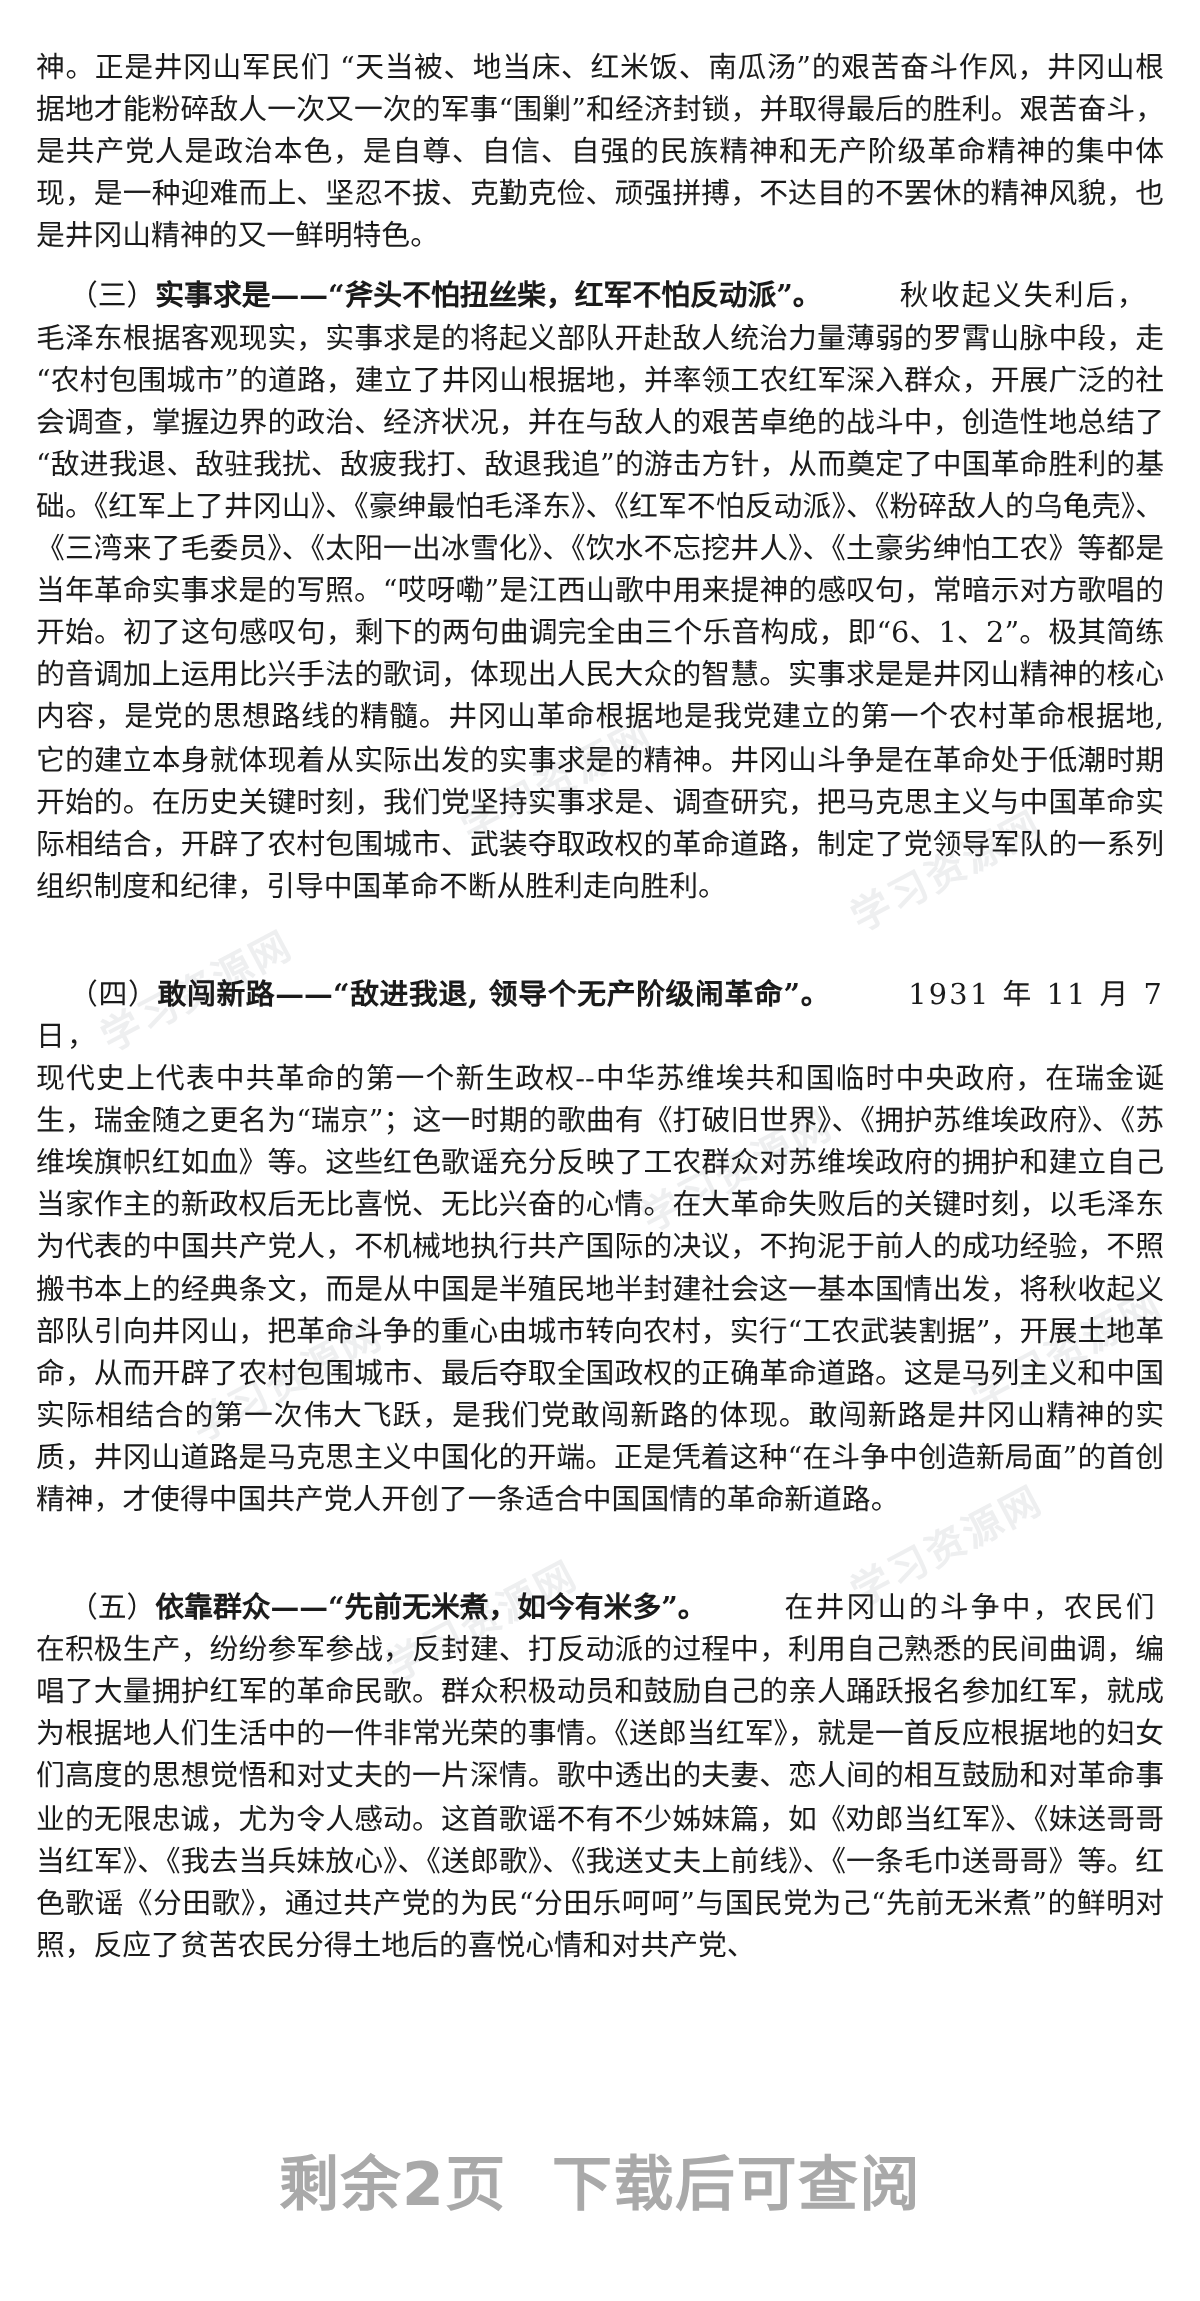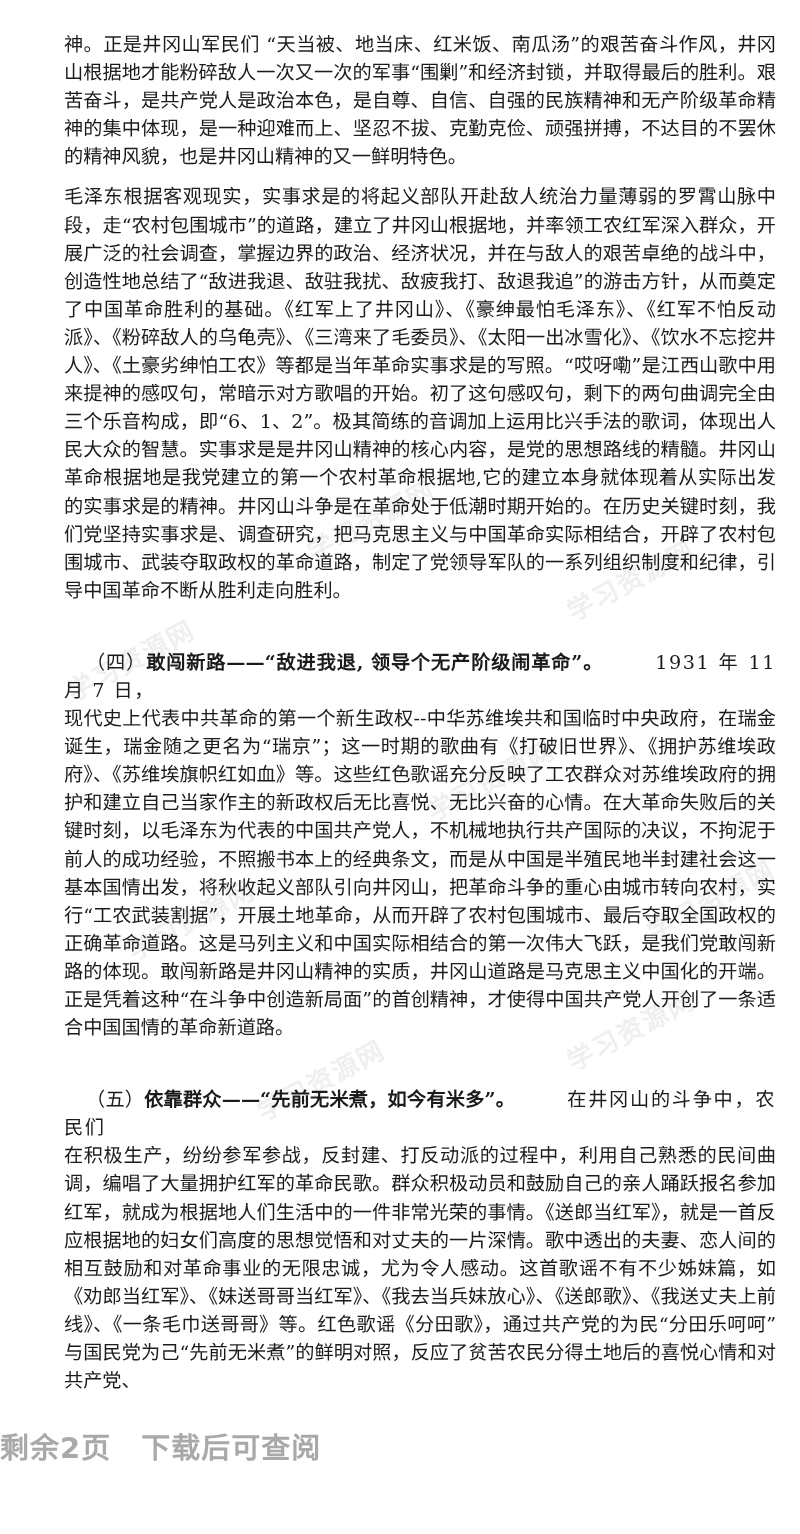--- a/index.html
+++ b/index.html
@@ -45,21 +45,20 @@
   .wm-f { left: 250px; top: 1060px; }
   .wm-g { left: 560px; top: 1010px; }
   .wm-h { left: 60px;  top: 640px; }
 
   
   .content {
     position: relative;
     z-index: 3;
     padding: 0 24px;
     box-sizing: border-box;
-    margin-left: 40px;
   }
 
   .para {
     font-family: "DejaVu Serif", "Liberation Serif", serif;
     font-size: 19.2px;
     line-height: 28.1px;
     color: #1b1b1b;
     text-align: justify;
     text-justify: inter-character;
     margin: 0;
@@ -99,22 +98,23 @@
     letter-spacing: 1.5px;
   }
 
   
   .footer-teaser {
     position: absolute;
     left: 0;
     right: 0;
     top: 1424px;
     z-index: 4;
+    text-align: center;
     font-family: "DejaVu Sans", "Liberation Sans", sans-serif;
-    font-size: 29px;
+    font-size: 40px;
     font-weight: 700;
     color: #a9a9a9;
     letter-spacing: 1px;
     user-select: none;
   }
   .footer-teaser .gap { display: inline-block; width: 30px; }
 </style>
 </head>
 <body>
 
@@ -129,20 +129,21 @@
     <span class="watermark wm-f">学习资源网</span>
     <span class="watermark wm-g">学习资源网</span>
     <span class="watermark wm-h">学习资源网</span>
   </div>
 
   <div class="content">
 
     <p class="para first-block">神。正是井冈山军民们 “天当被、地当床、红米饭、南瓜汤”的艰苦奋斗作风，井冈山根据地才能粉碎敌人一次又一次的军事“围剿”和经济封锁，并取得最后的胜利。艰苦奋斗，是共产党人是政治本色，是自尊、自信、自强的民族精神和无产阶级革命精神的集中体现，是一种迎难而上、坚忍不拔、克勤克俭、顽强拼搏，不达目的不罢休的精神风貌，也是井冈山精神的又一鲜明特色。</p>
 
     <div class="gap-small"></div>
+    <p class="section"><span class="sec-num">（三）</span><span class="sec-title">实事求是——“斧头不怕扭丝柴，红军不怕反动派”。</span><span class="sec-spacer"></span><span class="sec-date">秋收起义失利后，</span></p>
     <p class="para">毛泽东根据客观现实，实事求是的将起义部队开赴敌人统治力量薄弱的罗霄山脉中段，走“农村包围城市”的道路，建立了井冈山根据地，并率领工农红军深入群众，开展广泛的社会调查，掌握边界的政治、经济状况，并在与敌人的艰苦卓绝的战斗中，创造性地总结了“敌进我退、敌驻我扰、敌疲我打、敌退我追”的游击方针，从而奠定了中国革命胜利的基础。《红军上了井冈山》、《豪绅最怕毛泽东》、《红军不怕反动派》、《粉碎敌人的乌龟壳》、《三湾来了毛委员》、《太阳一出冰雪化》、《饮水不忘挖井人》、《土豪劣绅怕工农》等都是当年革命实事求是的写照。“哎呀嘞”是江西山歌中用来提神的感叹句，常暗示对方歌唱的开始。初了这句感叹句，剩下的两句曲调完全由三个乐音构成，即“6、1、2”。极其简练的音调加上运用比兴手法的歌词，体现出人民大众的智慧。实事求是是井冈山精神的核心内容，是党的思想路线的精髓。井冈山革命根据地是我党建立的第一个农村革命根据地,它的建立本身就体现着从实际出发的实事求是的精神。井冈山斗争是在革命处于低潮时期开始的。在历史关键时刻，我们党坚持实事求是、调查研究，把马克思主义与中国革命实际相结合，开辟了农村包围城市、武装夺取政权的革命道路，制定了党领导军队的一系列组织制度和纪律，引导中国革命不断从胜利走向胜利。</p>
 
     <div class="gap-block"></div>
     <p class="section"><span class="sec-num">（四）</span><span class="sec-title">敢闯新路——“敌进我退, 领导个无产阶级闹革命”。</span><span class="sec-spacer"></span><span class="sec-date">1931 年 11 月 7 日，</span></p>
     <p class="para">现代史上代表中共革命的第一个新生政权--中华苏维埃共和国临时中央政府，在瑞金诞生，瑞金随之更名为“瑞京”；这一时期的歌曲有《打破旧世界》、《拥护苏维埃政府》、《苏维埃旗帜红如血》等。这些红色歌谣充分反映了工农群众对苏维埃政府的拥护和建立自己当家作主的新政权后无比喜悦、无比兴奋的心情。在大革命失败后的关键时刻，以毛泽东为代表的中国共产党人，不机械地执行共产国际的决议，不拘泥于前人的成功经验，不照搬书本上的经典条文，而是从中国是半殖民地半封建社会这一基本国情出发，将秋收起义部队引向井冈山，把革命斗争的重心由城市转向农村，实行“工农武装割据”，开展土地革命，从而开辟了农村包围城市、最后夺取全国政权的正确革命道路。这是马列主义和中国实际相结合的第一次伟大飞跃，是我们党敢闯新路的体现。敢闯新路是井冈山精神的实质，井冈山道路是马克思主义中国化的开端。正是凭着这种“在斗争中创造新局面”的首创精神，才使得中国共产党人开创了一条适合中国国情的革命新道路。</p>
 
     <div class="gap-block"></div>
     <p class="section"><span class="sec-num">（五）</span><span class="sec-title">依靠群众——“先前无米煮，如今有米多”。</span><span class="sec-spacer"></span><span class="sec-date">在井冈山的斗争中，农民们</span></p>
     <p class="para">在积极生产，纷纷参军参战，反封建、打反动派的过程中，利用自己熟悉的民间曲调，编唱了大量拥护红军的革命民歌。群众积极动员和鼓励自己的亲人踊跃报名参加红军，就成为根据地人们生活中的一件非常光荣的事情。《送郎当红军》，就是一首反应根据地的妇女们高度的思想觉悟和对丈夫的一片深情。歌中透出的夫妻、恋人间的相互鼓励和对革命事业的无限忠诚，尤为令人感动。这首歌谣不有不少姊妹篇，如《劝郎当红军》、《妹送哥哥当红军》、《我去当兵妹放心》、《送郎歌》、《我送丈夫上前线》、《一条毛巾送哥哥》等。红色歌谣《分田歌》，通过共产党的为民“分田乐呵呵”与国民党为己“先前无米煮”的鲜明对照，反应了贫苦农民分得土地后的喜悦心情和对共产党、</p>
 

